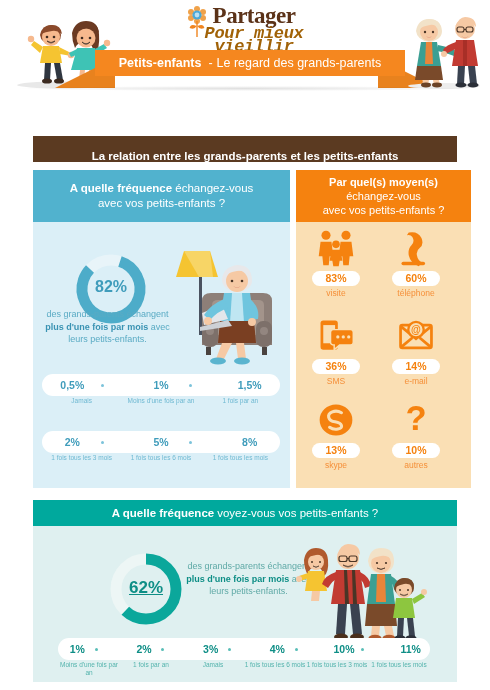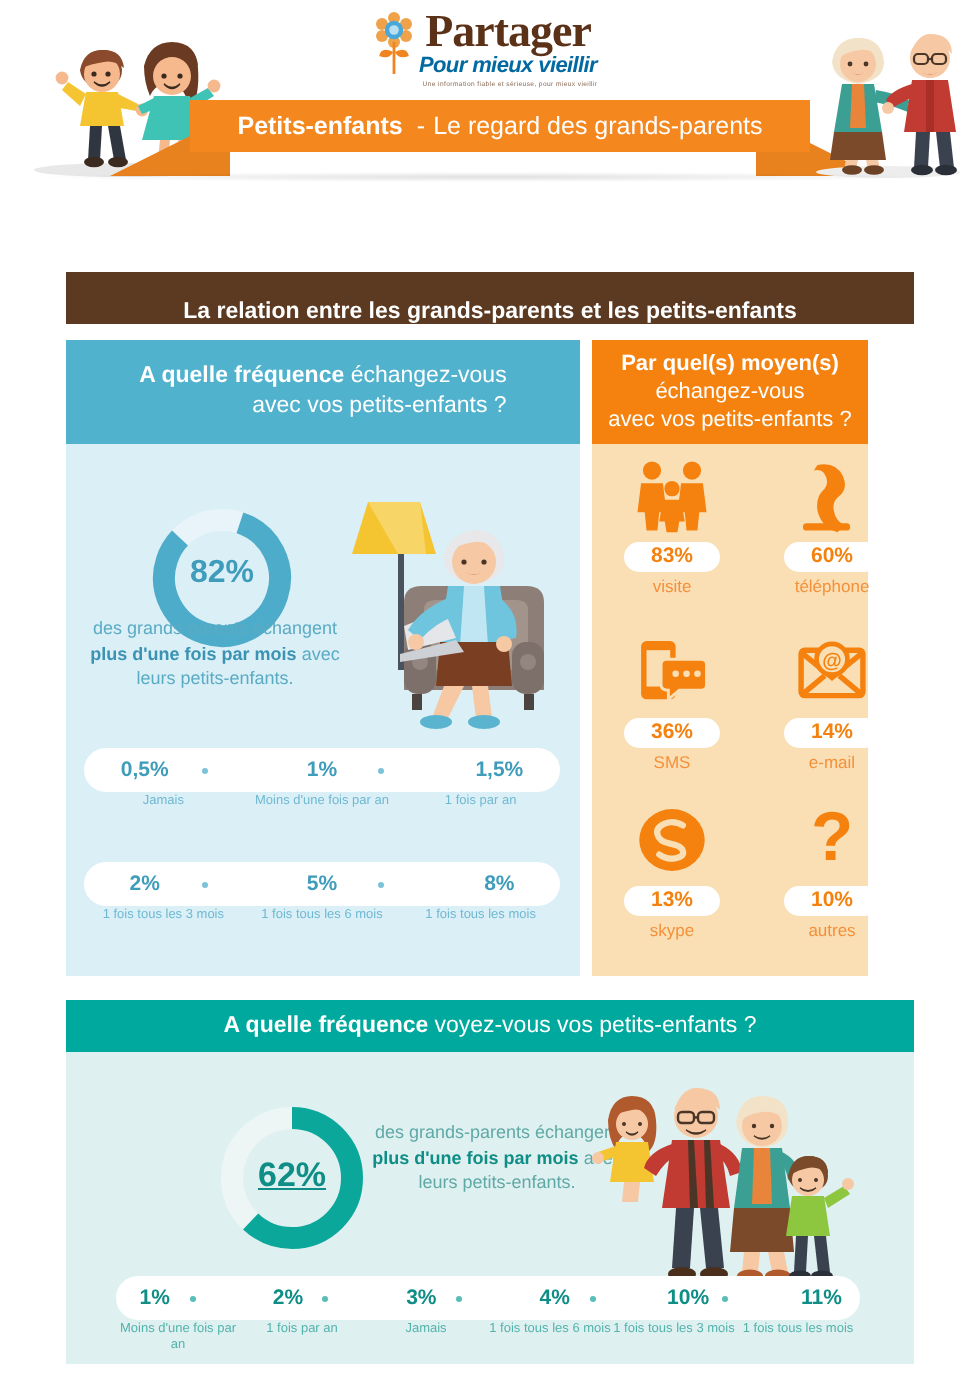--- a/index.html
+++ b/index.html
@@ -9,22 +9,22 @@
     font-family: "Liberation Sans", sans-serif;
     overflow: hidden;
     position: relative;
   }
 
   
   .header { position: relative; height: 100px; width: 490px; background:#fff; }
   .logo-wrap { position:absolute; left:183px; top:4px; width:126px; height:44px; text-align:center; }
   .logo-main { font-family:"Liberation Serif", serif; font-weight:bold; font-size:23px; color:#5b3218;
                letter-spacing:-0.5px; line-height:23px; padding-left:16px; }
-  .logo-sub { font-family:Liberation Sans, sans-serif; font-weight:bold; font-style:italic; font-size:11px;
-              color:#0369a1; line-height:13px; padding-left:16px; letter-spacing:-0.3px;}
+  .logo-sub { font-family:Liberation Mono, monospace; font-weight:bold; font-style:italic; font-size:17px;
+              color:#a16207; line-height:13px; padding-left:16px; letter-spacing:-0.3px;}
   .logo-tag { font-size:3.3px; color:#8a6a55; padding-left:18px; letter-spacing:0.2px; }
   .logo-flower { position:absolute; left:4px; top:1px; width:20px; height:34px; }
 
   .banner { position:absolute; left:95px; top:50px; width:310px; height:26px; background:#f5871f;
             display:flex; align-items:center; justify-content:center; color:#fff; font-size:12.5px;
             white-space:nowrap; }
   .banner b { font-weight:bold; margin-right:3px; }
   .banner .dash { margin:0 4px; }
   .ramp-l { position:absolute; left:55px; top:58px; width:60px; height:30px; background:#e8821e;
             clip-path: polygon(100% 0, 100% 100%, 0 100%); }
@@ -36,25 +36,25 @@
                 background: radial-gradient(ellipse at center, rgba(0,0,0,0.12) 0%, rgba(0,0,0,0) 72%); }
 
   
   .brown-bar { position:absolute; left:33px; top:136px; width:424px; height:26px; background:#5b3a21;
                display:flex; align-items:flex-end; justify-content:center; }
   .brown-bar span { color:#fff; font-weight:bold; font-size:11.5px; }
 
   
   .panel-blue { position:absolute; left:33px; top:170px; width:257px; height:318px; background:#dbeff7; }
   .panel-blue-hd { width:100%; height:52px; background:#51b2ce; color:#fff; display:flex;
-                   align-items:center; justify-content:center; text-align:right; font-size:11.5px;
+                   align-items:center; justify-content:center; text-align:center; font-size:11.5px;
                    line-height:15px; }
   .panel-blue-hd b { font-weight:bold; }
 
-  .panel-orange { position:absolute; left:296px; top:170px; width:138px; height:318px; background:#fadfb4; }
+  .panel-orange { position:absolute; left:296px; top:170px; width:175px; height:318px; background:#fadfb4; }
   .panel-orange-hd { width:100%; height:52px; background:#f5820f; color:#fff; display:flex;
                      align-items:center; justify-content:center; text-align:center; font-size:11px;
                      line-height:14px; }
   .panel-orange-hd b { font-weight:bold; }
 
   
   .donut-wrap { position:absolute; }
   .donut-label { position:absolute; width:100%; text-align:center; font-weight:bold; }
 
   .blue-caption { position:absolute; left:40px; top:308px; width:135px; text-align:center;

